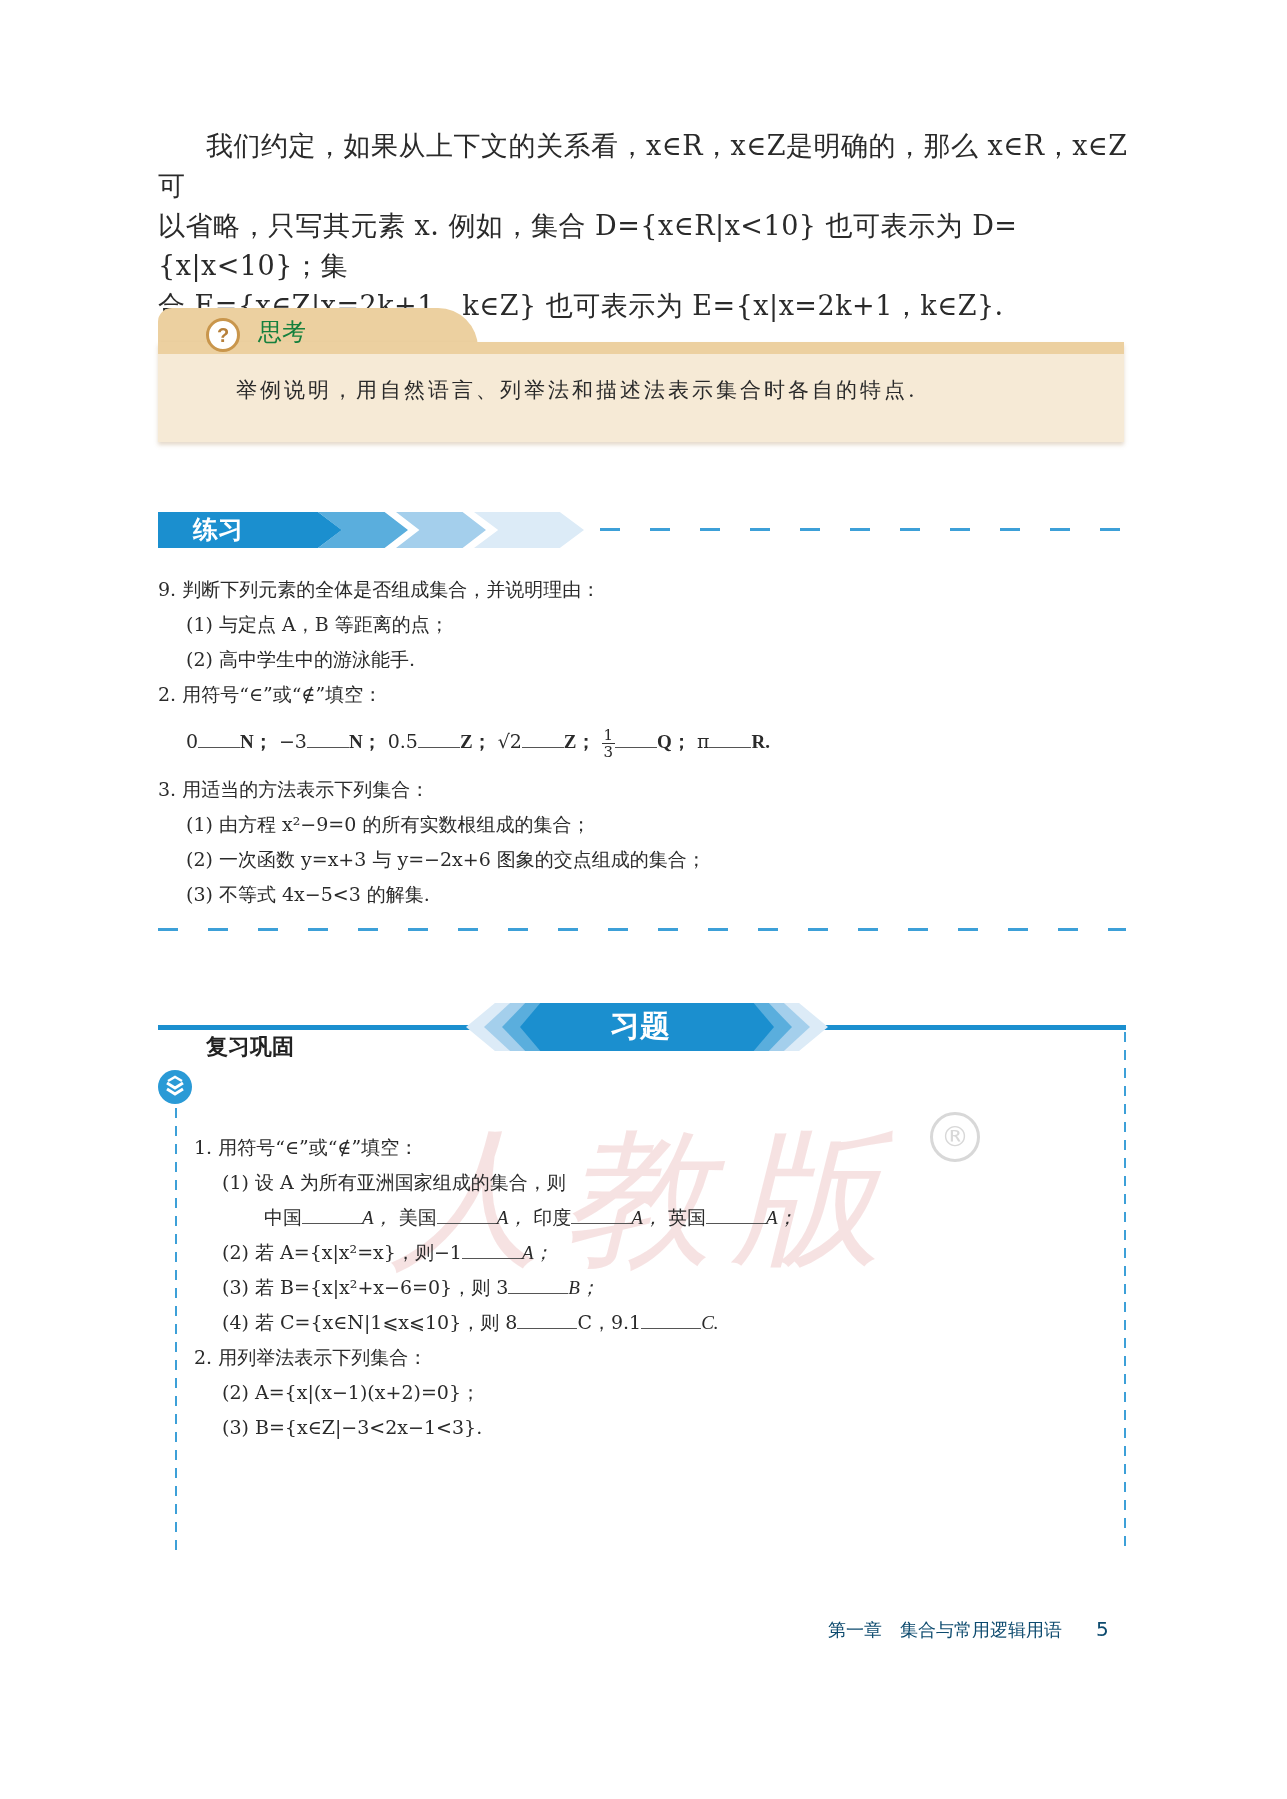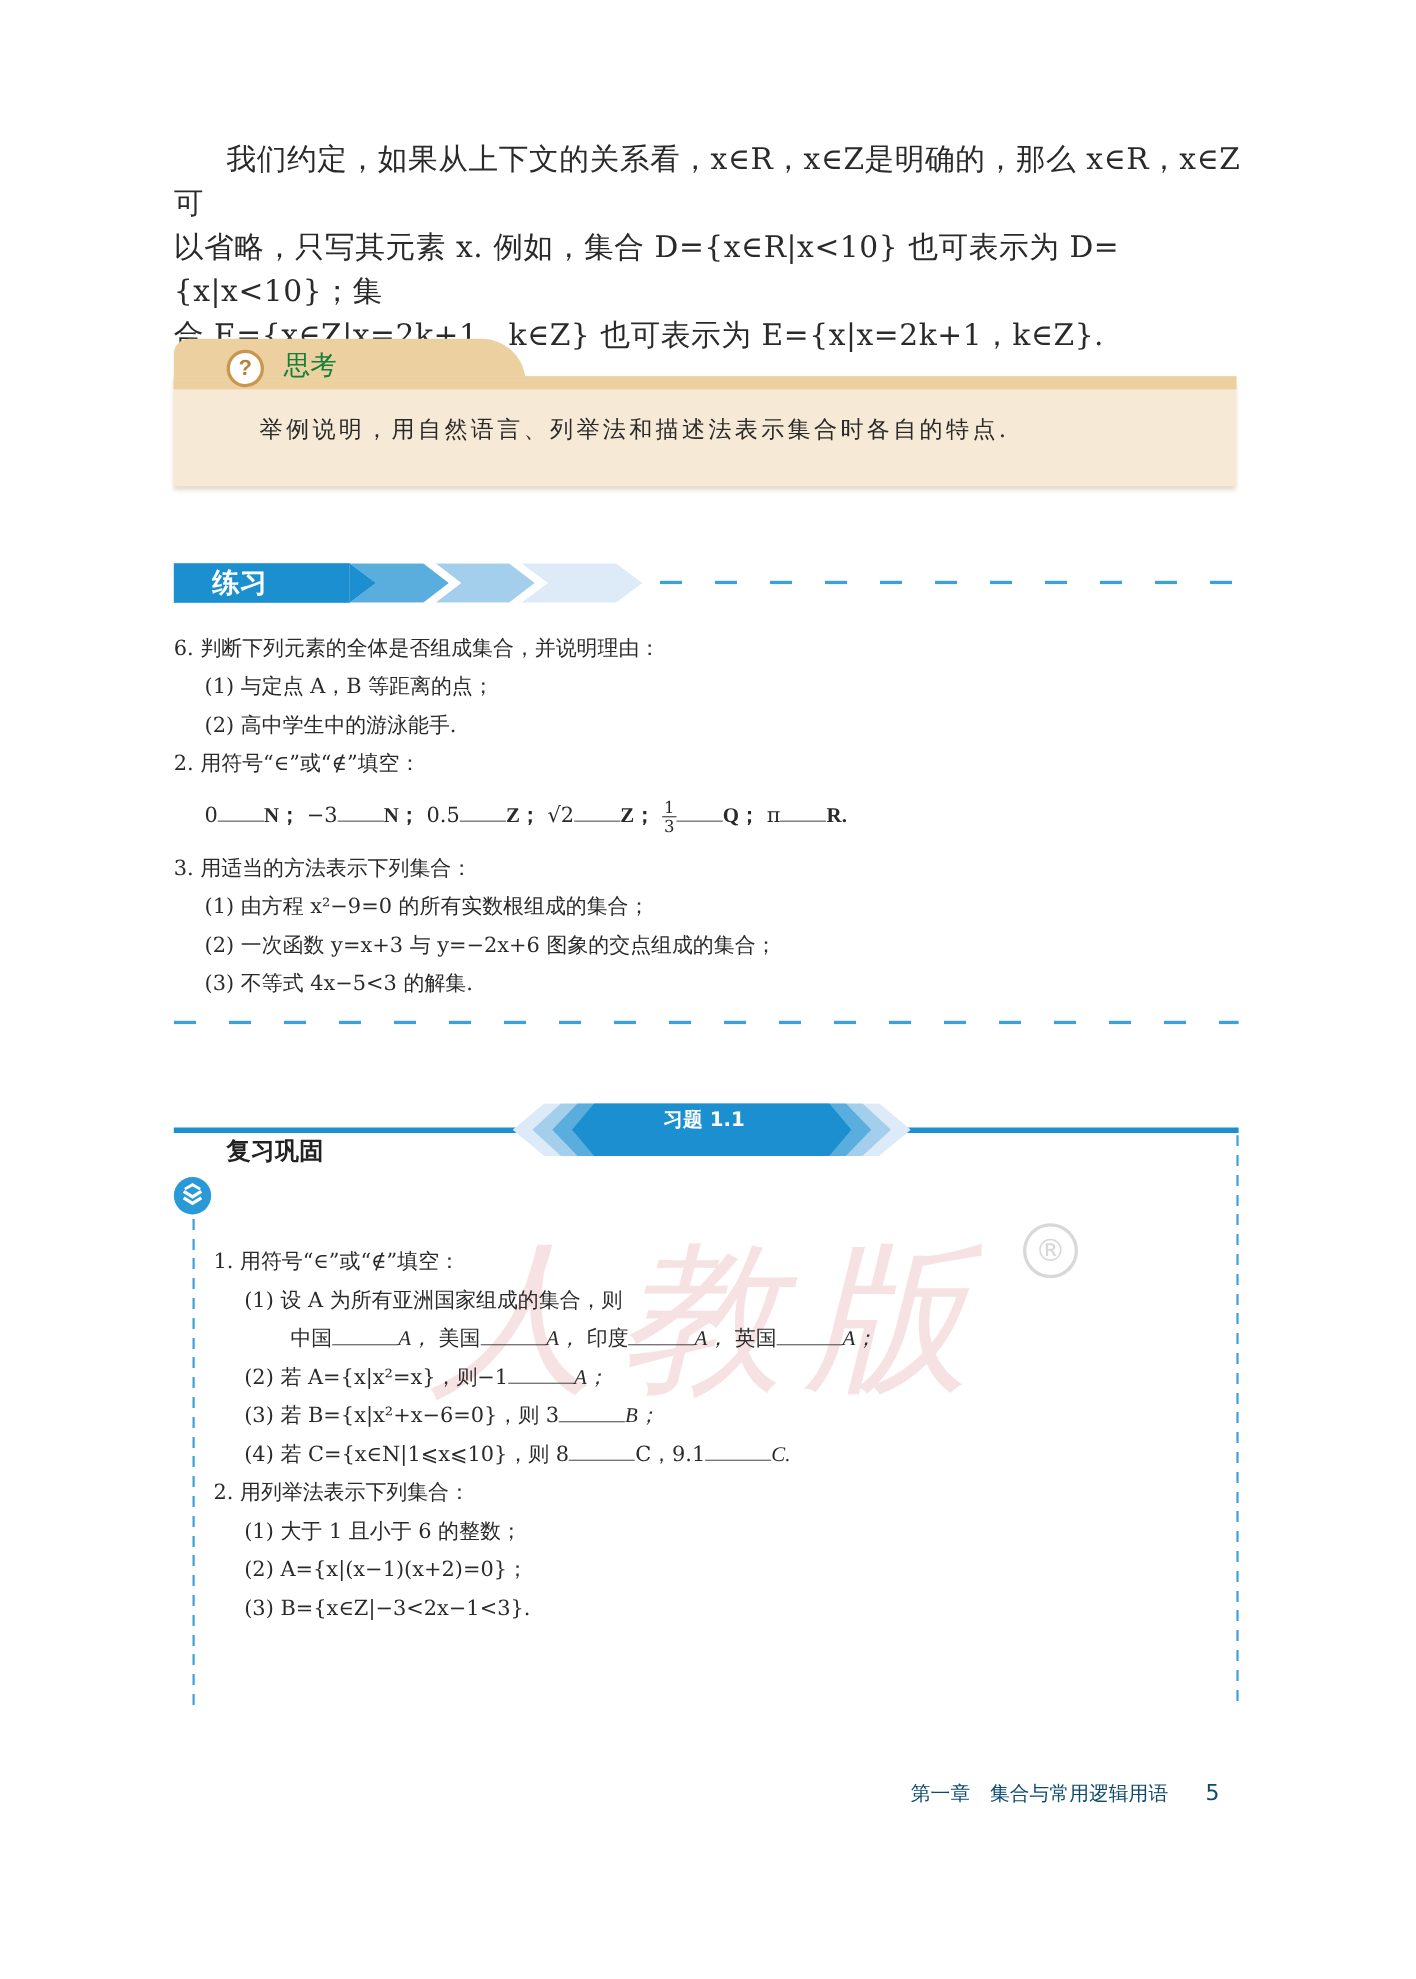--- a/index.html
+++ b/index.html
@@ -28,21 +28,21 @@
   .prac-title { left:193px; top:513px; color:#fff; font-family:"DejaVu Sans", sans-serif; font-size:25px; font-weight:bold; }
   .dash-h { height:3px; background:repeating-linear-gradient(to right, #3da0d8 0 20px, transparent 20px 50px); }
 
   .ex { font-size:19px; line-height:35px; }
   .ex .sub { padding-left:28px; }
   .blank { display:inline-block; border-bottom:1.5px solid #555; vertical-align:baseline; height:1em; }
 
   
   .ex-line { height:5px; background:#1b8fcf; }
   .ex-title { left:580px; top:1006px; width:120px; text-align:center; color:#fff;
-              font-family:"DejaVu Sans", sans-serif; font-size:18px; font-weight:bold; }
+              font-family:"DejaVu Sans", sans-serif; font-size:30px; font-weight:bold; }
   .vdash { width:2px; background:repeating-linear-gradient(to bottom, #3da0d8 0 10px, transparent 10px 18px); }
 
   .review-icon { left:158px; top:1070px; width:34px; height:34px; border-radius:50%; background:#2a9ad6; }
   .review-title { left:206px; top:1032px; font-family:"DejaVu Sans", sans-serif; font-weight:bold; font-size:22px; color:#222; }
 
   .watermark { left:360px; top:1100px; width:560px; height:160px; opacity:0.12; }
   .reg { left:930px; top:1112px; width:44px; height:44px; border:3px solid #d8d8d8; border-radius:50%;
          color:#d8d8d8; font-family:"DejaVu Sans", sans-serif; font-size:28px; text-align:center; line-height:44px; }
 
   .footer { left:828px; top:1617px; font-family:"DejaVu Sans", sans-serif; font-size:18px; color:#0c4a6e; }
@@ -69,21 +69,21 @@
 <div class="abs prac-main"></div>
 <div class="abs chev" style="left:318px; border-left:24px solid #1b8fcf;"></div>
 <div class="abs" style="left:318px; top:512px; width:90px; height:36px; background:#5aaedd; clip-path:polygon(0 0,74% 0,100% 50%,74% 100%,0 100%,26% 50%); "></div>
 <div class="abs" style="left:396px; top:512px; width:90px; height:36px; background:#a4cfec; clip-path:polygon(0 0,74% 0,100% 50%,74% 100%,0 100%,26% 50%);"></div>
 <div class="abs" style="left:474px; top:512px; width:110px; height:36px; background:#dcebf7; clip-path:polygon(0 0,78% 0,100% 50%,78% 100%,0 100%,22% 50%);"></div>
 <div class="abs chev" style="left:158px; border-left:0;"></div>
 <div class="abs prac-title">练习</div>
 <div class="abs dash-h" style="left:600px; top:528px; width:526px;"></div>
 
 <div class="abs ex" style="left:158px; top:572px; width:900px;">
-  <div>6. 判断下列元素的全体是否组成集合，并说明理由：</div>
+  <div>9. 判断下列元素的全体是否组成集合，并说明理由：</div>
   <div class="sub">(1) 与定点 A，B 等距离的点；</div>
   <div class="sub">(2) 高中学生中的游泳能手.</div>
   <div>2. 用符号“∈”或“∉”填空：</div>
   <div class="sub" style="line-height:50px; height:50px; padding-top:4px;">
     <span>0</span><span class="blank" style="width:42px;"></span><b class="bb">N；</b>
     <span>−3</span><span class="blank" style="width:42px;"></span><b class="bb">N；</b>
     <span>0.5</span><span class="blank" style="width:42px;"></span><b class="bb">Z；</b>
     <span>√2</span><span class="blank" style="width:42px;"></span><b class="bb">Z；</b>
     <span class="frac"><span class="n">1</span><span>3</span></span><span class="blank" style="width:42px;"></span><b class="bb">Q；</b>
     <span>π</span><span class="blank" style="width:42px;"></span><b class="bb">R.</b>
@@ -131,20 +131,19 @@
   <div class="sub">
     <span>(2) 若 A={x|x²=x}，则−1</span><span class="blank" style="width:60px;"></span><i class="m">A；</i>
   </div>
   <div class="sub">
     <span>(3) 若 B={x|x²+x−6=0}，则 3</span><span class="blank" style="width:60px;"></span><i class="m">B；</i>
   </div>
   <div class="sub">
     <span>(4) 若 C={x∈N|1⩽x⩽10}，则 8</span><span class="blank" style="width:60px;"></span><span>C，9.1</span><span class="blank" style="width:60px;"></span><i class="m">C.</i>
   </div>
   <div>2. 用列举法表示下列集合：</div>
-  <div class="sub">(1) 大于 1 且小于 6 的整数；</div>
   <div class="sub">(2) A={x|(x−1)(x+2)=0}；</div>
   <div class="sub">(3) B={x∈Z|−3&lt;2x−1&lt;3}.</div>
 </div>
 
 <div class="abs footer">
   <span>第一章　集合与常用逻辑用语</span><span class="num">5</span>
 </div>
 
 </body></html>

